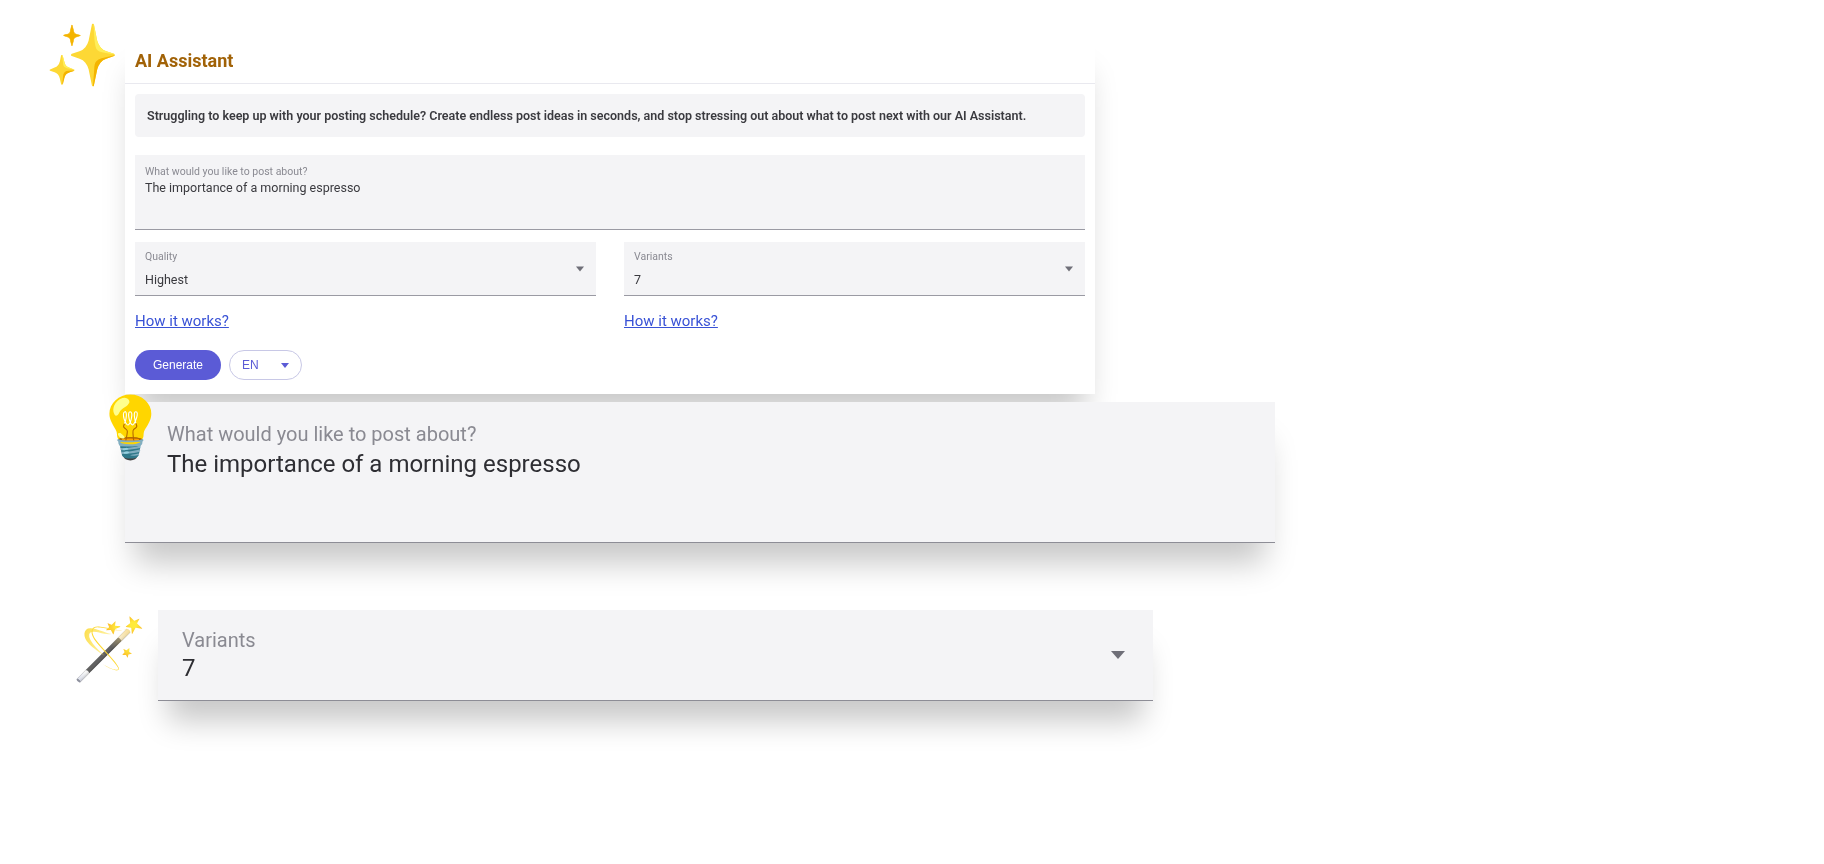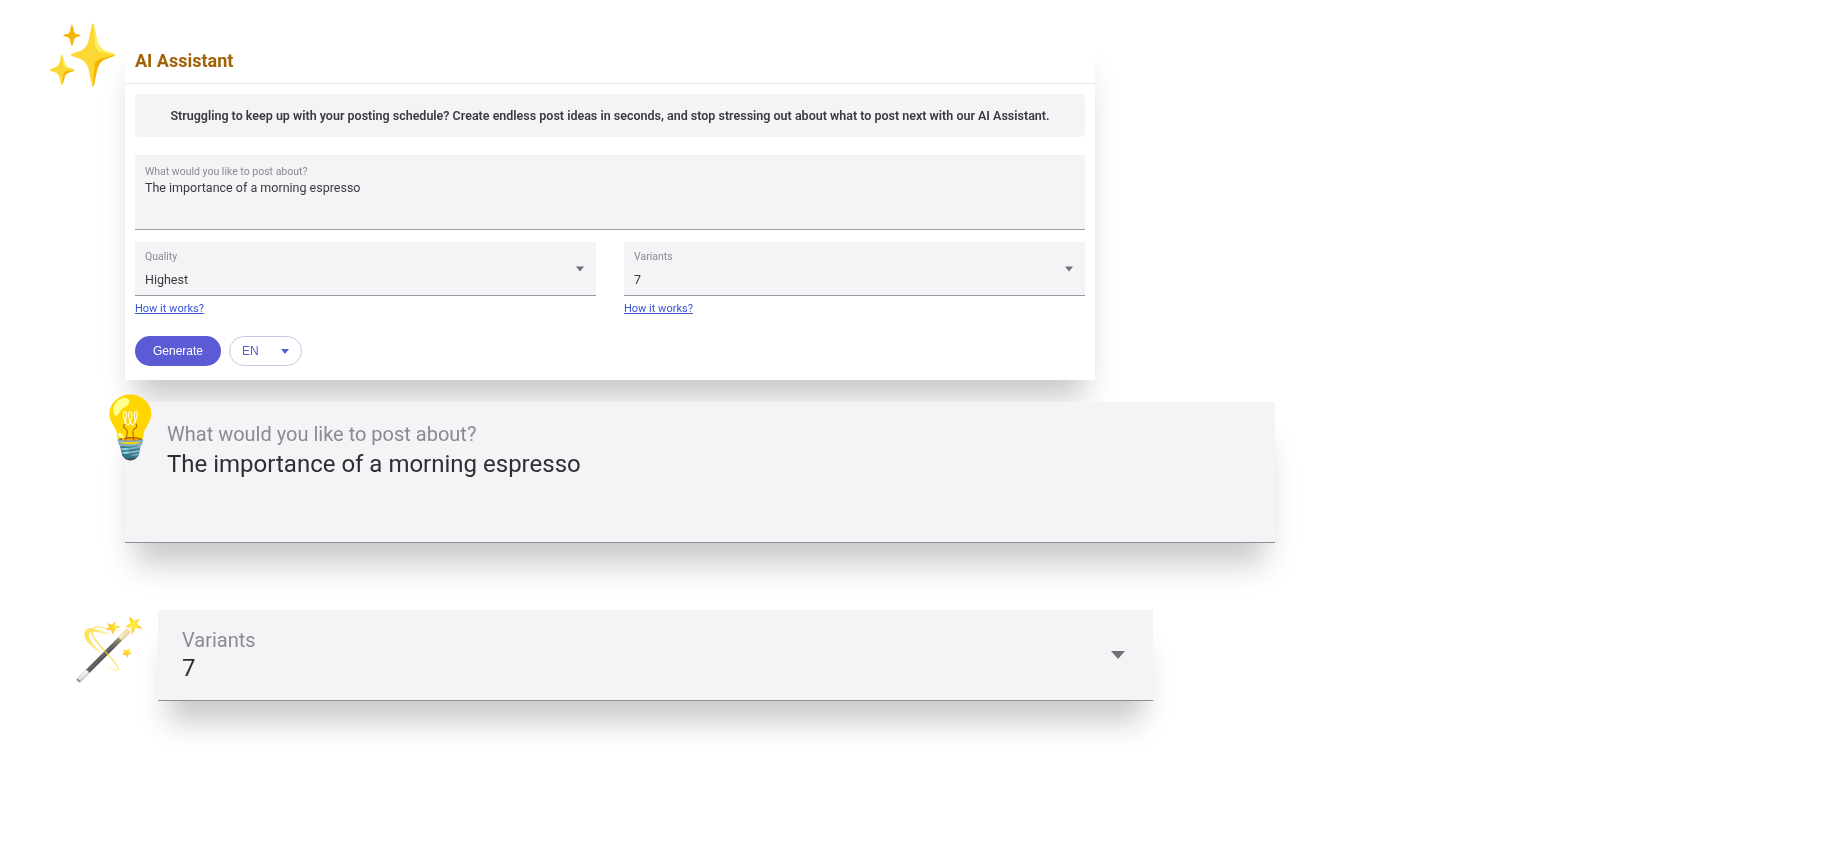--- a/index.html
+++ b/index.html
@@ -39,21 +39,20 @@
     .p1-hr { border: none; border-top: 1px solid #e9e9ef; }
 
     .p1-info {
       margin: 10px 10px 18px 10px;
       background: #f4f4f6;
       border-radius: 4px;
       padding: 14px 12px;
       font-size: 12.5px;
       font-weight: 600;
       color: #3a3a3f;
-      text-align: center;
     }
 
     .p1-prompt-box {
       margin: 0 10px 0 10px;
       background: #f4f4f6;
       border-bottom: 1px solid #9a9aa3;
       padding: 10px 10px 34px 10px;
     }
     .p1-prompt-label {
       font-size: 10.5px;
@@ -91,22 +90,22 @@
       right: 12px;
       top: 50%;
       transform: translateY(-50%);
       width: 0; height: 0;
       border-left: 4px solid transparent;
       border-right: 4px solid transparent;
       border-top: 5px solid #6f6f78;
     }
     .p1-help-link {
       display: inline-block;
-      margin-top: 6px;
-      font-size: 11px;
+      margin-top: 16px;
+      font-size: 15px;
       color: #3952d6;
       text-decoration: underline;
       cursor: pointer;
     }
 
     .p1-actions {
       display: flex;
       gap: 8px;
       align-items: flex-end;
       margin: 20px 10px 0 10px;

